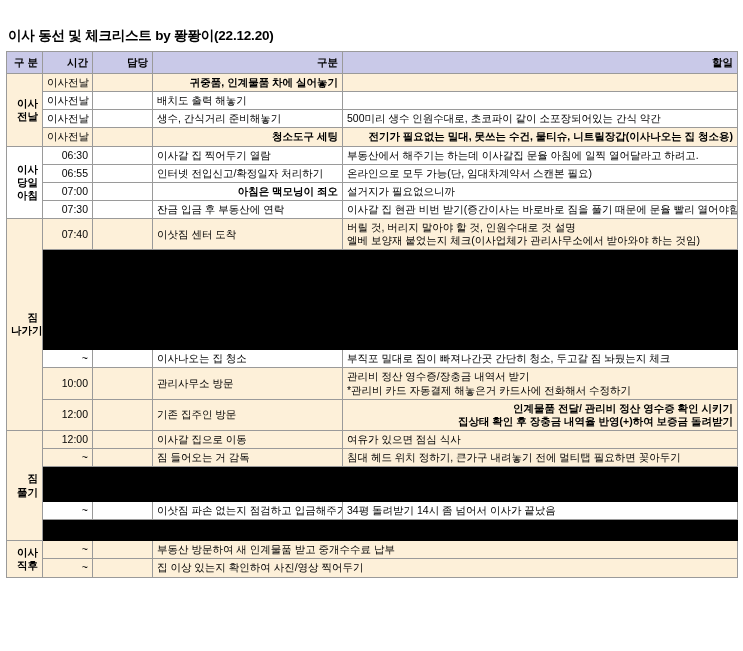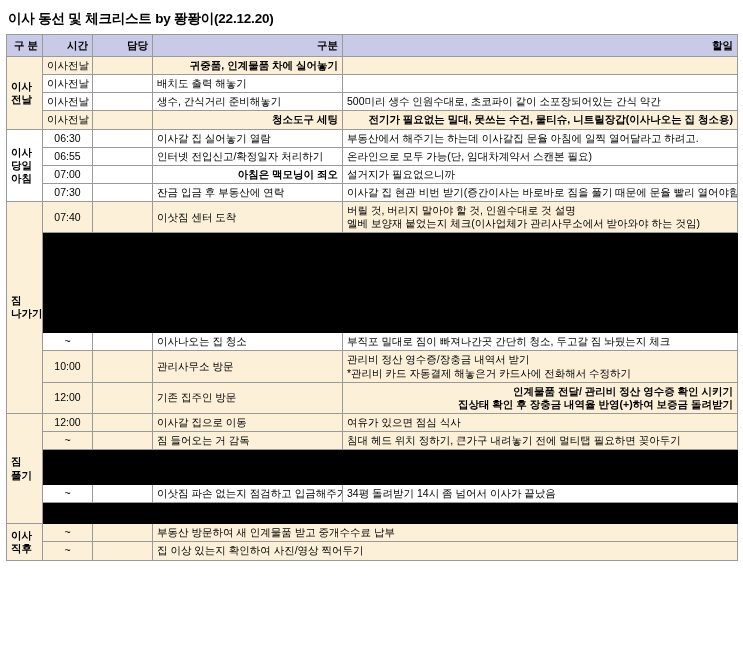--- a/index.html
+++ b/index.html
@@ -12,21 +12,21 @@
     height: 651px;
     font-family: "Liberation Sans", sans-serif;
     color: #000000;
     overflow: hidden;
   }
   .page {
     width: 743px;
     height: 651px;
     position: relative;
     box-sizing: border-box;
-    padding: 8px 6px 0 6px;
+    padding: 25px 6px 0 6px;
   }
   .doc-title {
     font-size: 13.5px;
     font-weight: bold;
     color: #000000;
     margin: 2px 0 6px 2px;
     letter-spacing: -0.2px;
   }
   table.sheet {
     border-collapse: collapse;
@@ -50,29 +50,29 @@
     font-size: 10.5px;
   }
   col.c-sec   { width: 36px; }
   col.c-time  { width: 50px; }
   col.c-who   { width: 60px; }
   col.c-cat   { width: 190px; }
   col.c-todo  { width: 395px; }
 
   td.sec {
     background: #fce9c9;
-    text-align: left;
+    text-align: right;
     font-weight: bold;
     font-size: 10.5px;
     padding: 2px 1px;
     white-space: normal;
     line-height: 1.3;
   }
   td.time {
-    text-align: center;
+    text-align: right;
   }
   td.who { }
   td.cat { }
   td.todo { }
 
   tr.r-cream td { background: #fdf0d9; }
   tr.r-white td { background: #ffffff; }
   tr.r-black td {
     background: #000000;
     border-color: #000000;
@@ -131,21 +131,21 @@
         <td class="time">이사전날</td>
         <td class="who"></td>
         <td class="cat b">청소도구 세팅</td>
         <td class="todo b">전기가 필요없는 밀대, 못쓰는 수건, 물티슈, 니트릴장갑(이사나오는 집 청소용)</td>
       </tr>
 
       <tr class="r-white">
         <td class="sec" rowspan="4">이사<br>당일<br>아침</td>
         <td class="time">06:30</td>
         <td class="who"></td>
-        <td class="cat">이사갈 집 실어놓기 열람</td>
+        <td class="cat">이사갈 집 찍어두기 열람</td>
         <td class="todo">부동산에서 해주기는 하는데 이사갈집 문율 아침에 일찍 열어달라고 하려고.</td>
       </tr>
       <tr class="r-white">
         <td class="time">06:55</td>
         <td class="who"></td>
         <td class="cat">인터넷 전입신고/확정일자 처리하기</td>
         <td class="todo">온라인으로 모두 가능(단, 임대차계약서 스캔본 필요)</td>
       </tr>
       <tr class="r-white">
         <td class="time">07:00</td>

